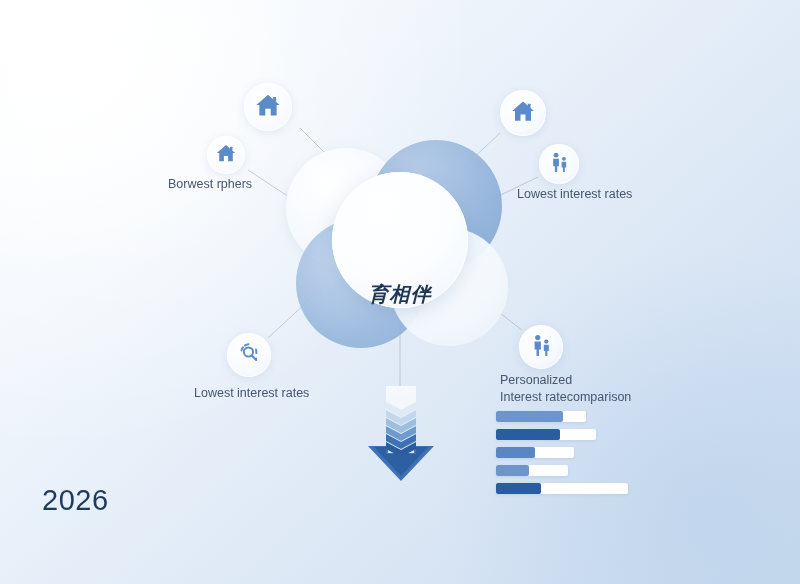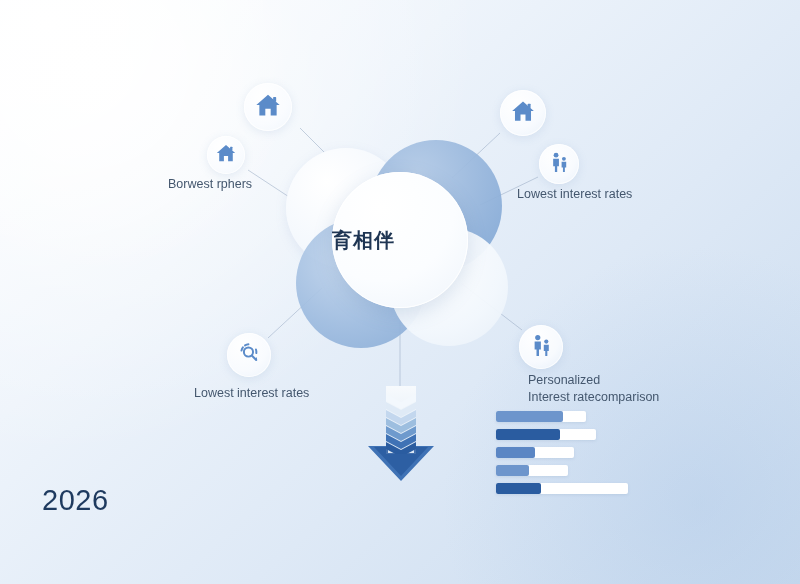--- a/index.html
+++ b/index.html
@@ -86,22 +86,23 @@
   }
   .petal-core {
     left: 46px; top: 32px;
     width: 136px; height: 136px;
     background: radial-gradient(circle at 36% 26%, #ffffff 0%, #fbfdff 55%, #eef4fb 100%);
     box-shadow:
       0 6px 20px rgba(90,125,170,0.20),
       inset 0 0 0 1px rgba(255,255,255,0.9);
     display: flex;
     align-items: center;
-    justify-content: space-between;
-    flex-direction: row;
+    justify-content: flex-end;
+    flex-direction: column;
+    font-style: italic;
   }
   .core-line {
     font-family: "DejaVu Sans", sans-serif;
     font-size: 20px;
     font-weight: 700;
     color: #1e3553;
     letter-spacing: 1px;
     line-height: 1.42;
     text-align: center;
     white-space: nowrap;
@@ -122,21 +123,21 @@
     align-items: center;
     justify-content: center;
   }
   .node-label {
     position: absolute;
     font-size: 12.5px;
     color: #44576e;
     white-space: nowrap;
     line-height: 1.35;
   }
-  .node-label.two-line { white-space: normal; width: 140px; margin-left: 28px; }
+  .node-label.two-line { white-space: normal; width: 140px; }
 
   
   #arrow-wrap {
     position: absolute;
     left: 356px;
     top: 384px;
     width: 90px;
     height: 100px;
   }
   #year-label {

